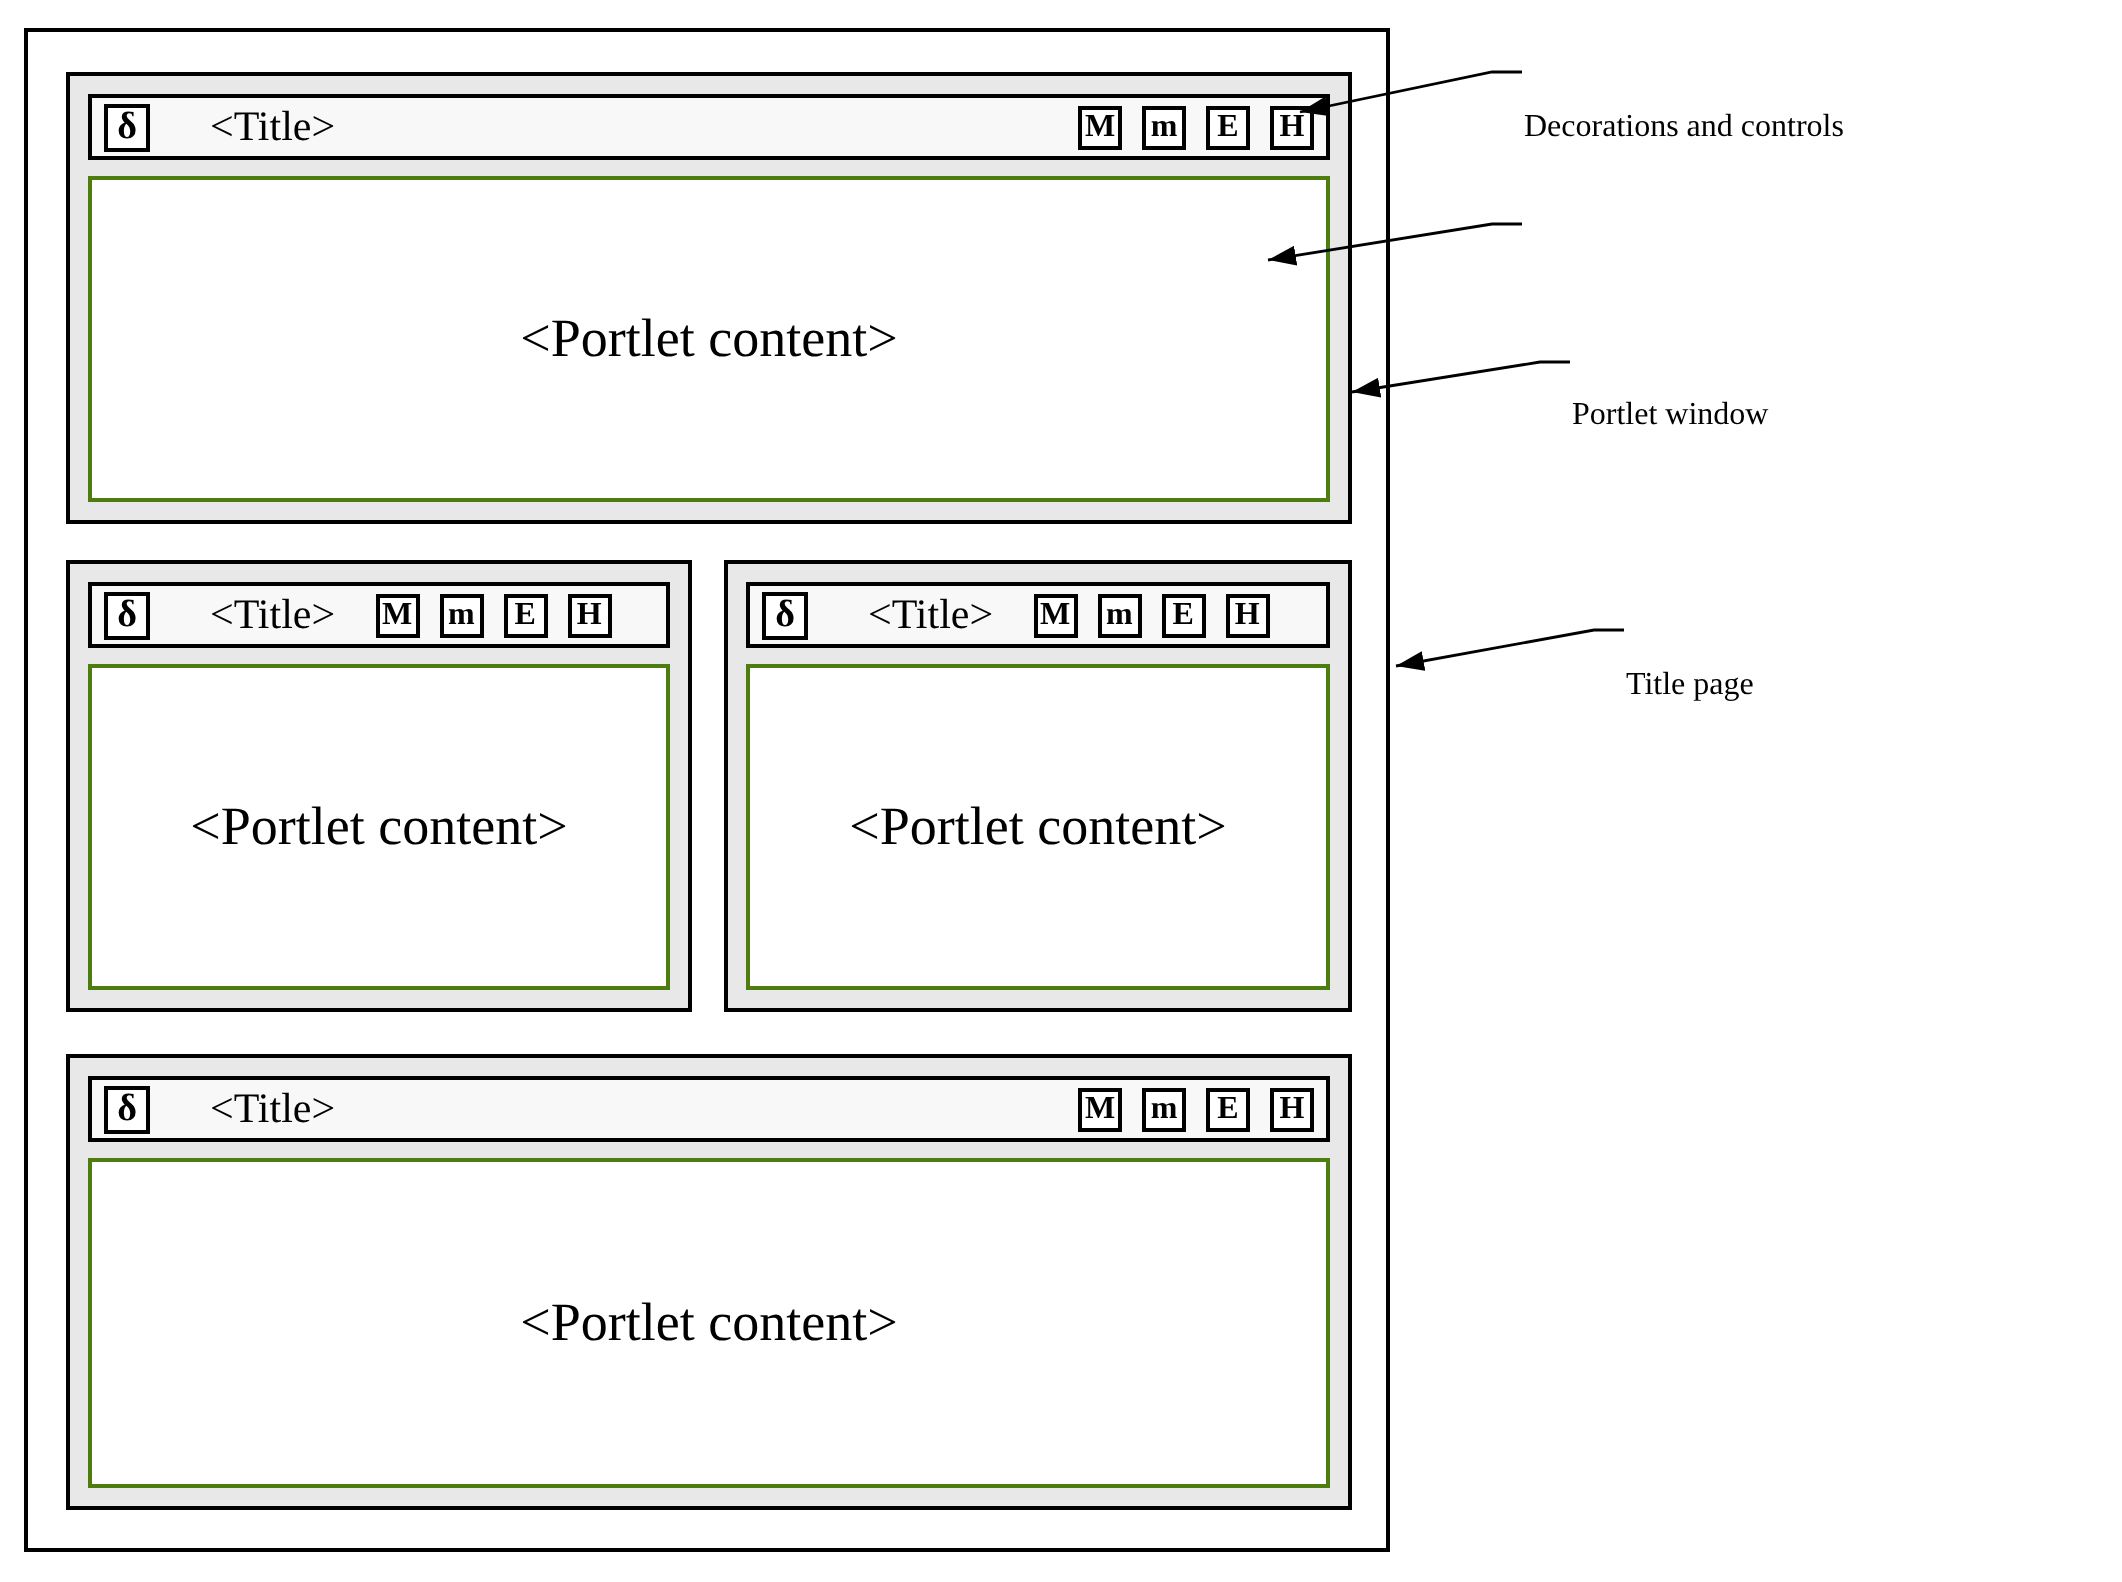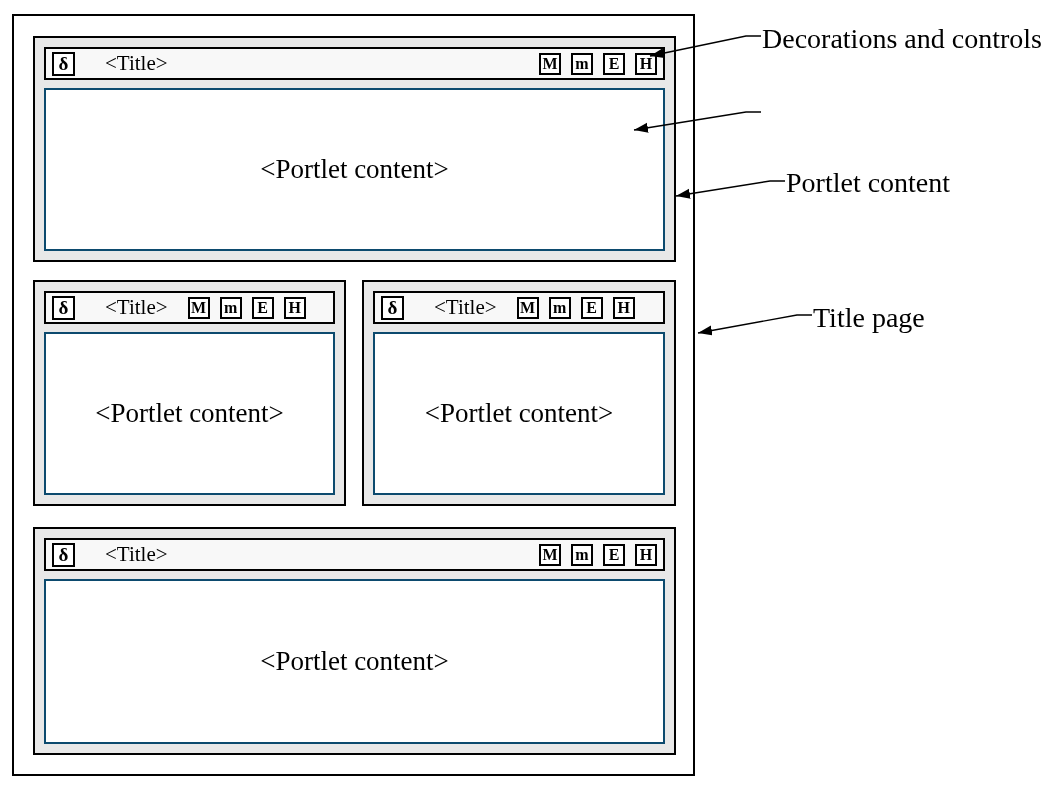--- a/index.html
+++ b/index.html
@@ -69,34 +69,35 @@
     font-size: 16px;
     line-height: 1;
     display: inline-flex;
     align-items: center;
     justify-content: center;
     flex: 0 0 auto;
     cursor: default;
   }
   .content {
     flex: 1 1 auto;
-    border: 2px solid #0c4a6e;
+    border: 2px solid #4d7c0f;
     background: #ffffff;
     display: flex;
     align-items: center;
     justify-content: center;
   }
   .content span {
     font-size: 27px;
     white-space: nowrap;
   }
   .annotation {
     position: absolute;
-    font-size: 28px;
+    font-size: 16px;
     white-space: nowrap;
+    margin-top: 32px;
   }
   .ann-decorations { left: 762px; top: 23px; }
   .ann-fragment   { left: 762px; top: 100px; }
   .ann-window     { left: 786px; top: 167px; }
   .ann-portal     { left: 813px; top: 302px; }
   .arrows {
     position: absolute;
     left: 0; top: 0;
     width: 1061px; height: 791px;
     pointer-events: none;
@@ -165,21 +166,21 @@
         <span class="ctrl">H</span>
       </div>
       <div class="content">
         <span>&lt;Portlet content&gt;</span>
       </div>
     </div>
 
   </div>
 
   <div class="annotation ann-decorations">Decorations and controls</div>
-  <div class="annotation ann-window">Portlet content</div>
+  <div class="annotation ann-window">Portlet window</div>
   <div class="annotation ann-portal">Title page</div>
 
   <svg class="arrows" xmlns="http://www.w3.org/2000/svg" viewBox="0 0 1061 791">
     <defs>
       <marker id="ah" markerUnits="userSpaceOnUse" markerWidth="16" markerHeight="12" refX="14" refY="5" orient="auto">
         <path d="M0,0 L14,5 L0,10 z" fill="#000"></path>
       </marker>
     </defs>
     <polyline points="761,36 746,36 650,56" fill="none" stroke="#000" stroke-width="1.4" marker-end="url(#ah)"></polyline>
     <polyline points="761,112 746,112 634,130" fill="none" stroke="#000" stroke-width="1.4" marker-end="url(#ah)"></polyline>

